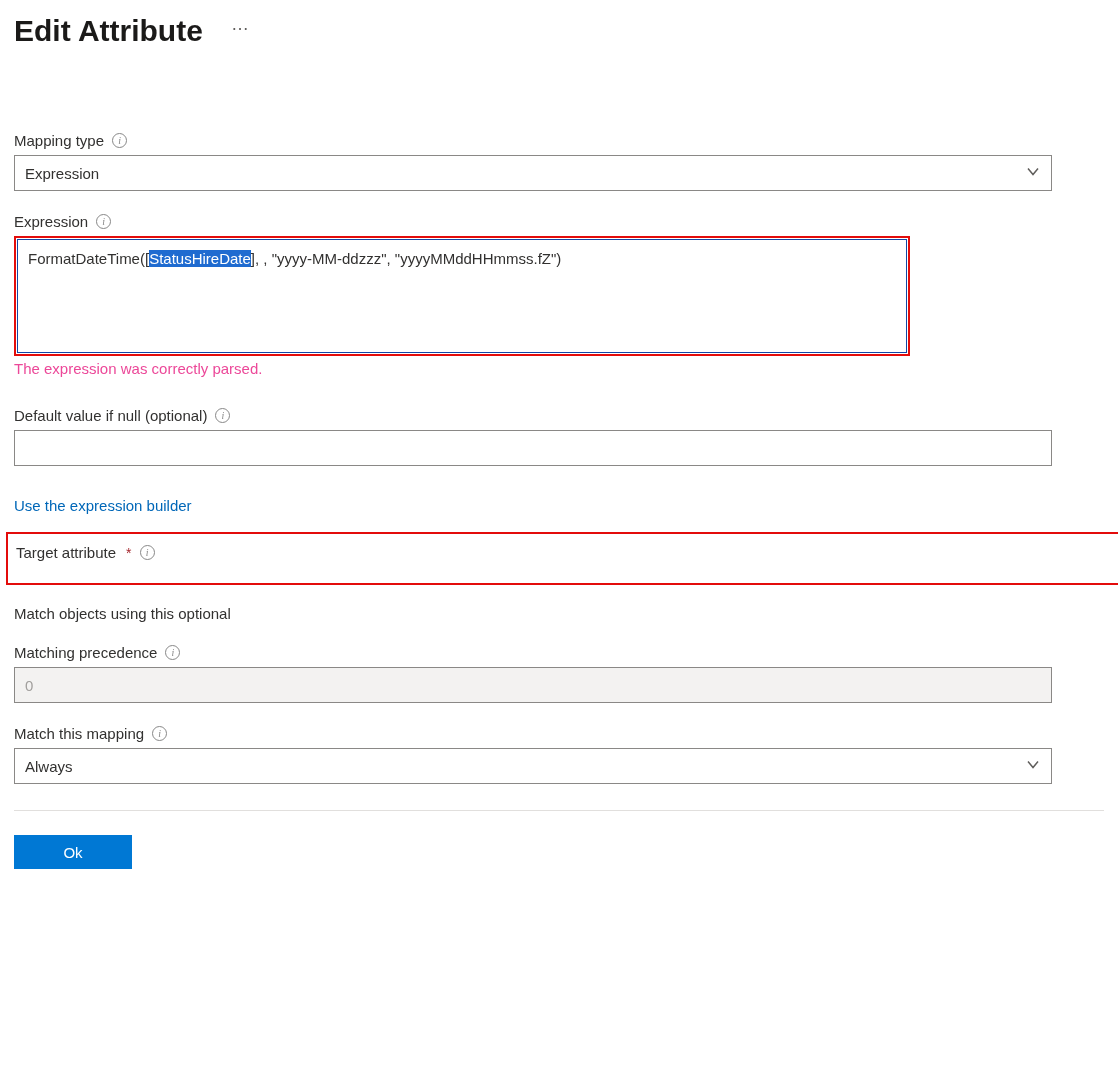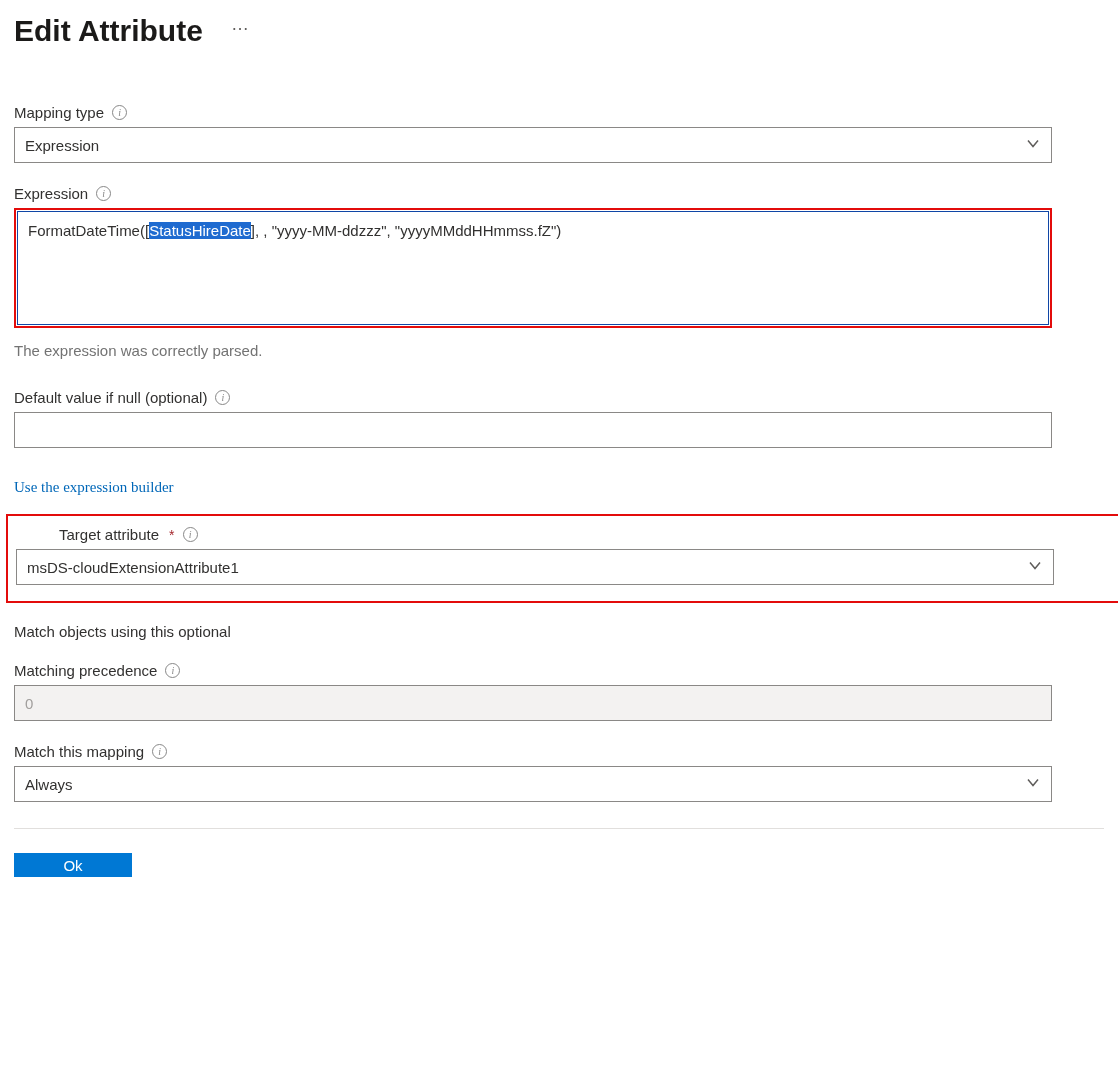--- a/index.html
+++ b/index.html
@@ -9,21 +9,21 @@
       padding: 14px 14px 0 14px;
       width: 1118px;
       color: #323130;
       background: #ffffff;
       font-size: 14px;
     }
     .page-title-row {
       display: flex;
       align-items: flex-start;
       gap: 28px;
-      margin-bottom: 56px;
+      margin-bottom: 84px;
     }
     .page-title {
       font-size: 30px;
       font-weight: 600;
       margin: 0;
       color: #1b1a19;
     }
     .more-dots {
       font-size: 18px;
       letter-spacing: 2px;
@@ -91,21 +91,21 @@
       font-size: 15px;
       font-family: inherit;
       color: #323130;
       background: #fff;
     }
     .text-input.disabled {
       background: #f3f2f1;
       color: #a19f9d;
     }
     .textarea-outer {
-      width: 1038px;
+      width: 896px;
       border: 2px solid #e30c0b;
       padding: 1px;
     }
     .textarea-inner {
       width: 100%;
       height: 114px;
       border: 1px solid #1046a6;
       padding: 8px 10px;
       font-size: 15px;
       font-family: inherit;
@@ -117,51 +117,50 @@
     .expr-content {
       font-size: 15px;
       line-height: 1.5;
     }
     .highlight-sel {
       background: #1f6bd0;
       color: #fff;
     }
     .status-msg {
       font-size: 15px;
-      margin-top: 14px;
+      margin-top: 4px;
       margin-bottom: 30px;
-      color: #737373;
+      color: #ec4899;
     }
     .link-text {
       color: #0067b8;
       font-size: 15px;
       cursor: pointer;
       margin-top: 14px;
       margin-bottom: 18px;
       display: inline-block;
-      font-family: Liberation Serif, serif;
     }
     .highlight-block {
       border: 2px solid #e30c0b;
       padding: 10px 6px 16px 6px;
       margin-left: -8px;
       margin-right: -20px;
       margin-bottom: 20px;
     }
     .footer-line {
       border-top: 1px solid #e1dfdd;
       margin-top: 26px;
       padding-top: 24px;
     }
     .ok-btn {
       background: #0078d4;
       color: #fff;
       border: none;
       min-width: 118px;
-      height: 24px;
+      height: 34px;
       font-size: 15px;
       font-family: inherit;
       cursor: pointer;
     }
   </style>
 </head>
 <body>
 
 
 
@@ -206,32 +205,24 @@
     <span class="field-label">Default value if null (optional)</span>
     <span class="info-icon">i</span>
   </div>
   <input class="text-input" type="text" value="" style="">
 </div>
 
 <a class="link-text">Use the expression builder</a>
 
 
 <div class="highlight-block">
-  <div class="field-label-row" style="padding-left:2px;margin-left:43px;">
+  <div class="field-label-row" style="padding-left:2px;">
     <span class="field-label">Target attribute</span>
     <span class="required">*</span>
     <span class="info-icon">i</span>
-  </div>
-  <div class="select-box" style="margin-left:2px;">
-    <input class="select-input" readonly="" value="msDS-cloudExtensionAttribute1" style="">
-    <span class="select-chevron">
-      <svg class="chevron-svg" viewBox="0 0 14 14">
-          <polyline points="2,4 7,10 12,4"></polyline>
-        </svg>
-    </span>
   </div>
 </div>
 
 
 <div class="field-block">
   <div class="field-label-row">
     <span class="field-label">Match objects using this optional</span>
   </div>
 </div>
 

